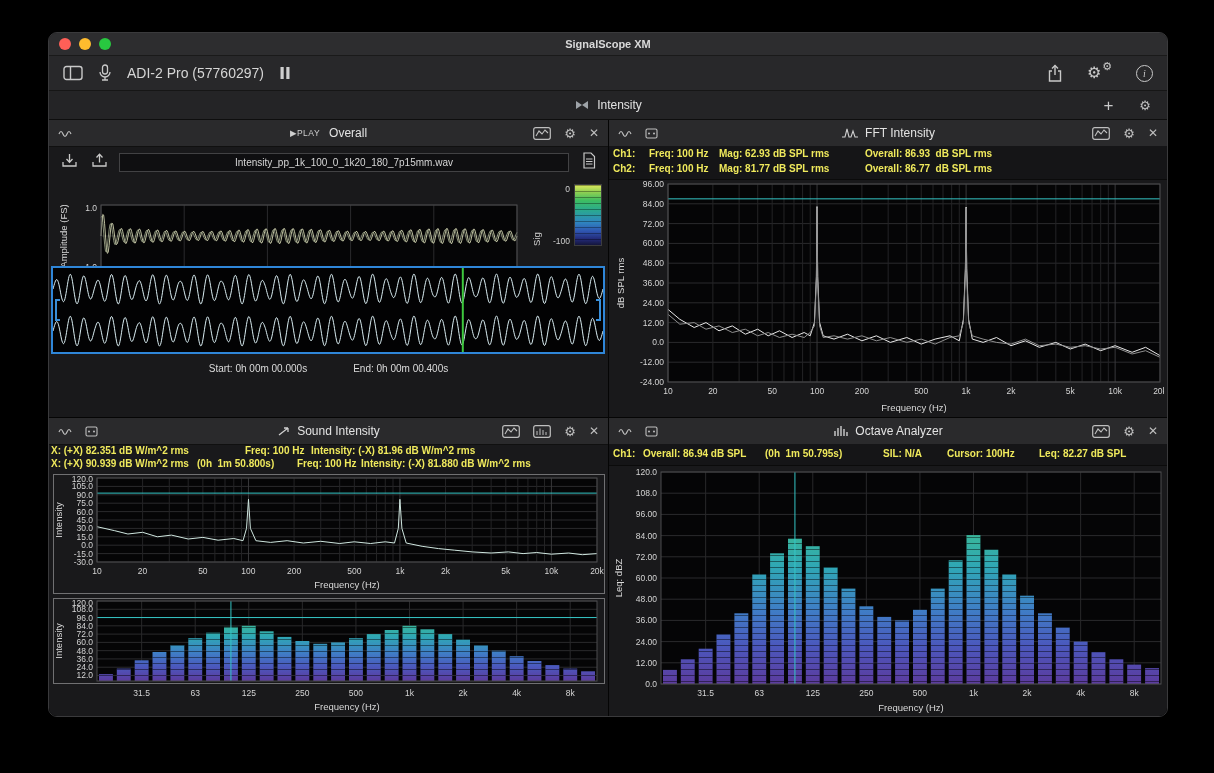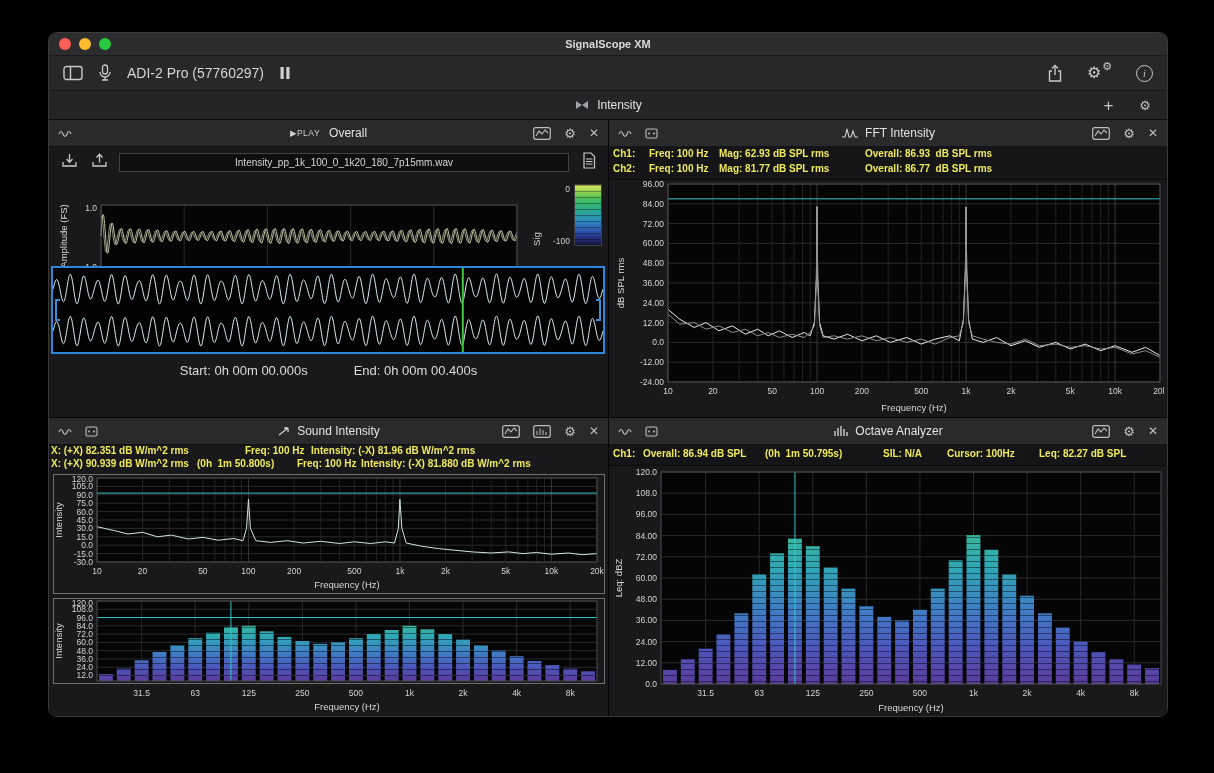--- a/index.html
+++ b/index.html
@@ -68,21 +68,21 @@
   .sig-label{writing-mode:vertical-rl;transform:rotate(180deg);font-size:9.5px;color:#cfcfcf;
     display:flex;align-items:center;}
   .sig-ticks{display:flex;flex-direction:column;justify-content:space-between;font-size:8.5px;
     color:#cfcfcf;text-align:right;width:24px;}
   .sig-bar{width:26px;height:60px;border:1px solid #3c3c3e;
     background-image:repeating-linear-gradient(to bottom,rgba(0,0,0,.35) 0 1px,transparent 1px 6px),
     linear-gradient(to bottom,#dde85e 0%,#8fd052 12%,#3dbd62 26%,#2aa98f 42%,#2f86c0 62%,#2f55b0 77%,#232a78 90%,#14163c 100%);}
   .overview{position:absolute;left:2px;top:146px;width:554px;height:88px;border:2px solid #2f86d8;
     background:#020203;box-sizing:border-box;}
   .startend{position:absolute;top:243px;left:0;right:0;display:flex;justify-content:center;gap:46px;
-    font-size:13px;color:#dcdcdc;}
+    font-size:10px;color:#dcdcdc;}
   .transport{position:absolute;top:262px;left:0;right:0;height:32px;display:flex;align-items:center;
     justify-content:center;gap:22px;}
   .stop-btn{width:15px;height:15px;background:#f2f2f2;border-radius:2px;border:none;padding:0;}
   .pause-btn{display:flex;gap:5px;background:none;border:none;padding:0;}
   .pause-btn i{display:block;width:4px;height:15px;background:#f2f2f2;}
   .time{font-size:13.5px;font-weight:bold;color:#ececec;letter-spacing:.4px;}
   .loop-btn{width:24px;height:24px;border-radius:50%;border:none;padding:0;
     background:radial-gradient(circle at 35% 30%,#8ed4f4,#2b83cc 60%,#135a9e);
     display:flex;align-items:center;justify-content:center;}
   

